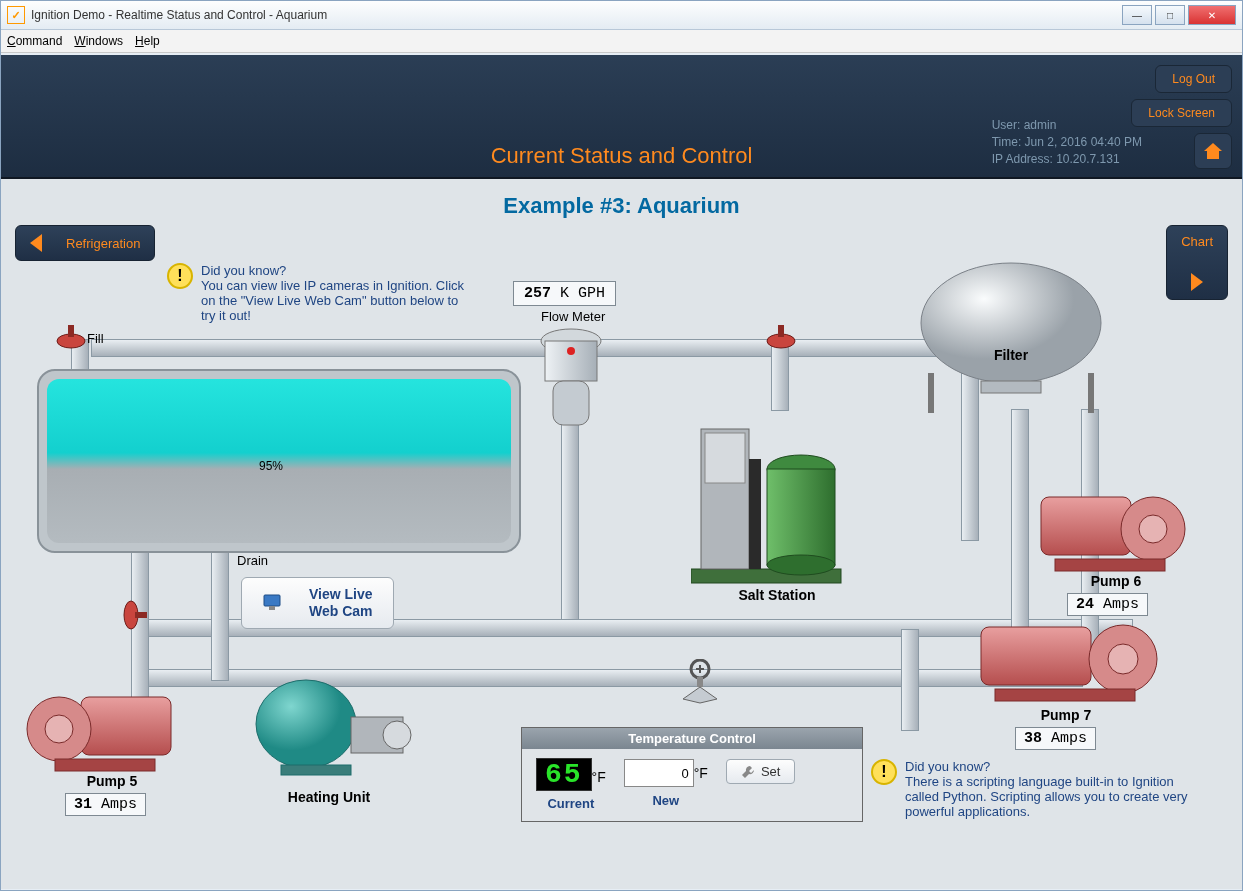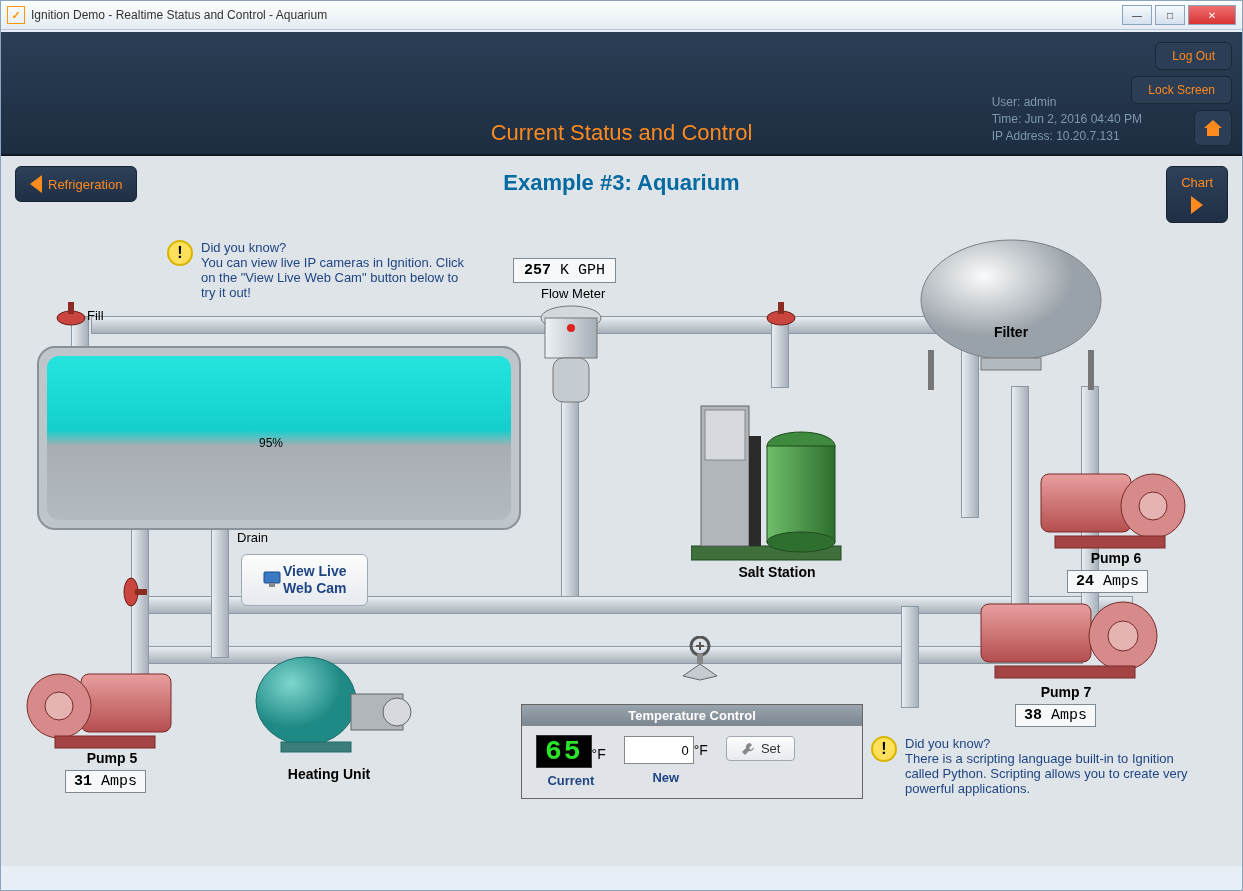--- a/index.html
+++ b/index.html
@@ -16,21 +16,21 @@
 .logo{position:absolute;left:22px;top:24px;font-family:Arial;font-size:34px;font-weight:300;color:#fff;}
 .logo .by{display:block;font-size:10px;color:#cdd6df;margin-top:-4px;letter-spacing:.5px;}
 .logo .swoosh{position:absolute;left:120px;top:-28px;}
 .hsub{position:absolute;left:0;right:0;bottom:8px;text-align:center;color:#ff8a1e;font-size:22px;}
 .husers{position:absolute;right:100px;top:62px;font-size:12px;color:#7e98ae;line-height:1.4;}
 .hbtn{position:absolute;right:10px;background:#2c3e55;border:1px solid #1a2736;border-radius:6px;color:#ff8a1e;font-size:12px;padding:6px 16px;}
 .hbtn.logout{top:10px;}
 .hbtn.lock{top:44px;}
 .homebtn{position:absolute;right:10px;bottom:8px;width:36px;height:34px;background:#2c3e55;border:1px solid #1a2736;border-radius:6px;display:flex;align-items:center;justify-content:center;}
 .content{position:relative;height:710px;background:#dfe4e8;}
-.navbtn{position:absolute;background:linear-gradient(#2e4159,#1f2f45);border-radius:6px;color:#ff8a1e;font-size:13px;padding:8px 14px;display:flex;align-items:center;gap:6px;border:1px solid #172332;}
+.navbtn{position:absolute;background:linear-gradient(#2e4159,#1f2f45);border-radius:6px;color:#ff8a1e;font-size:13px;padding:8px 14px;display:flex;align-items:center;gap:24px;border:1px solid #172332;margin-top:36px;}
 .navbtn.left{left:14px;top:10px;}
 .navbtn.right{right:14px;top:10px;flex-direction:column;}
 .tri{width:0;height:0;border-top:9px solid transparent;border-bottom:9px solid transparent;}
 .tri.l{border-right:12px solid #ff8a1e;}
 .tri.r{border-left:12px solid #ff8a1e;}
 .pgtitle{position:absolute;left:0;right:0;top:14px;text-align:center;color:#0369a1;font-size:22px;font-weight:bold;}
 
 .diagram{position:absolute;inset:60px 10px 10px 10px;}
 .pipe{position:absolute;background:linear-gradient(#e9eef2,#a7b0b9);border:1px solid #8b99a4;}
 .pipeV{position:absolute;background:linear-gradient(90deg,#e9eef2,#a7b0b9);border:1px solid #8b99a4;}
@@ -41,21 +41,21 @@
 .lblc{position:absolute;font-size:14px;color:#000;font-weight:bold;text-align:center;}
 .meterbox{position:absolute;left:502px;top:42px;background:#f6f8fa;border:1px solid #7e8992;padding:3px 10px;font-family:'Courier New',monospace;font-size:15px;}
 .valve{position:absolute;width:30px;height:22px;}
 .valve svg{display:block;}
 .pump{position:absolute;width:140px;height:90px;}
 .pumpbox{position:absolute;background:#f6f8fa;border:1px solid #7e8992;padding:2px 8px;font-family:'Courier New',monospace;font-size:15px;}
 .filter{position:absolute;left:890px;top:14px;width:220px;height:170px;}
 .saltstation{position:absolute;left:680px;top:160px;width:170px;height:190px;}
 .heater{position:absolute;left:240px;top:430px;width:180px;height:110px;}
 .flowmeter{position:absolute;left:524px;top:86px;width:72px;height:110px;}
-.webcam{position:absolute;left:230px;top:338px;background:linear-gradient(#fdfdfd,#e6eaef);border:1px solid #9fa9b2;border-radius:6px;padding:8px 20px;font-size:14px;color:#1f4583;font-weight:bold;display:flex;align-items:center;gap:1px;line-height:1.2;}
+.webcam{position:absolute;left:230px;top:338px;background:linear-gradient(#fdfdfd,#e6eaef);border:1px solid #9fa9b2;border-radius:6px;padding:8px 20px;font-size:14px;color:#1f4583;font-weight:bold;display:flex;align-items:center;gap:27px;line-height:1.2;}
 .info{position:absolute;display:flex;gap:8px;font-size:13px;color:#1f4583;}
 .info .iicon{flex:0 0 auto;}
 .iicon{width:22px;height:22px;border:2px solid #d8b400;border-radius:50%;background:#ffe05a;display:flex;align-items:center;justify-content:center;font-weight:bold;color:#000;font-size:16px;}
 .tempctrl{position:absolute;left:510px;top:488px;width:340px;border:1px solid #666;background:#e0e4e8;}
 .tempctrl .tch{background:linear-gradient(#9aa4ad,#7b8690);color:#fff;text-align:center;font-size:13px;padding:3px 0;font-weight:bold;}
 .tempctrl .tcbody{display:flex;align-items:flex-start;gap:18px;padding:10px 14px;}
 .lcd{background:#000;color:#29e429;font-family:'Courier New',monospace;font-size:28px;font-weight:bold;padding:0 8px;border:1px solid #333;letter-spacing:2px;}
 .deg{font-size:14px;color:#000;}
 .newinp{width:60px;height:26px;border:1px solid #888;background:#fff;font-size:13px;text-align:right;padding:0 4px;}
 .setbtn{background:linear-gradient(#fdfdfd,#e6eaef);border:1px solid #9fa9b2;border-radius:4px;padding:4px 14px;font-size:13px;color:#333;display:flex;align-items:center;gap:6px;}
@@ -70,20 +70,25 @@
   <div class="titlebar">
     <div class="icon">✓</div>
     <span>Ignition Demo - Realtime Status and Control - Aquarium</span>
     <div class="wincontrols">
       <div class="winbtn">—</div>
       <div class="winbtn">□</div>
       <div class="winbtn close">✕</div>
     </div>
   </div>
 
+  <div class="menubar">
+    <span><u>C</u>ommand</span>
+    <span><u>W</u>indows</span>
+    <span><u>H</u>elp</span>
+  </div>
   <div class="expand">▶</div>
 
   <div class="header">
     <div class="hsub">Current Status and Control</div>
     <div class="husers">
       <div><span>User:</span> <span>admin</span></div>
       <div><span>Time:</span> <span>Jun 2, 2016 04:40 PM</span></div>
       <div><span>IP Address:</span> <span>10.20.7.131</span></div>
     </div>
     <div class="hbtn logout">Log Out</div>

